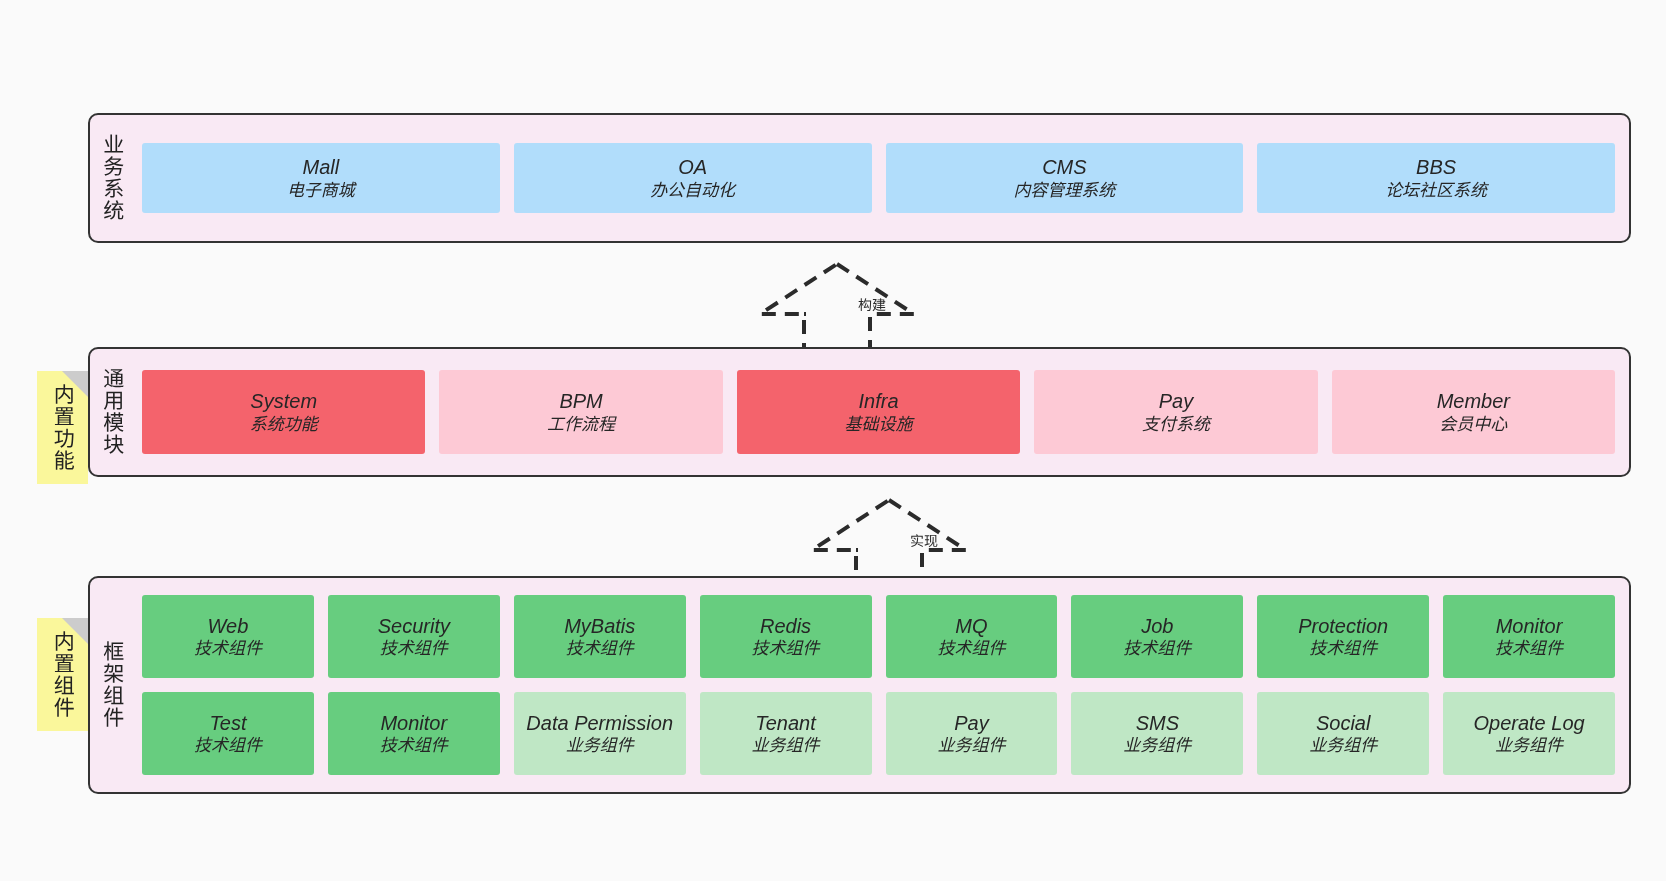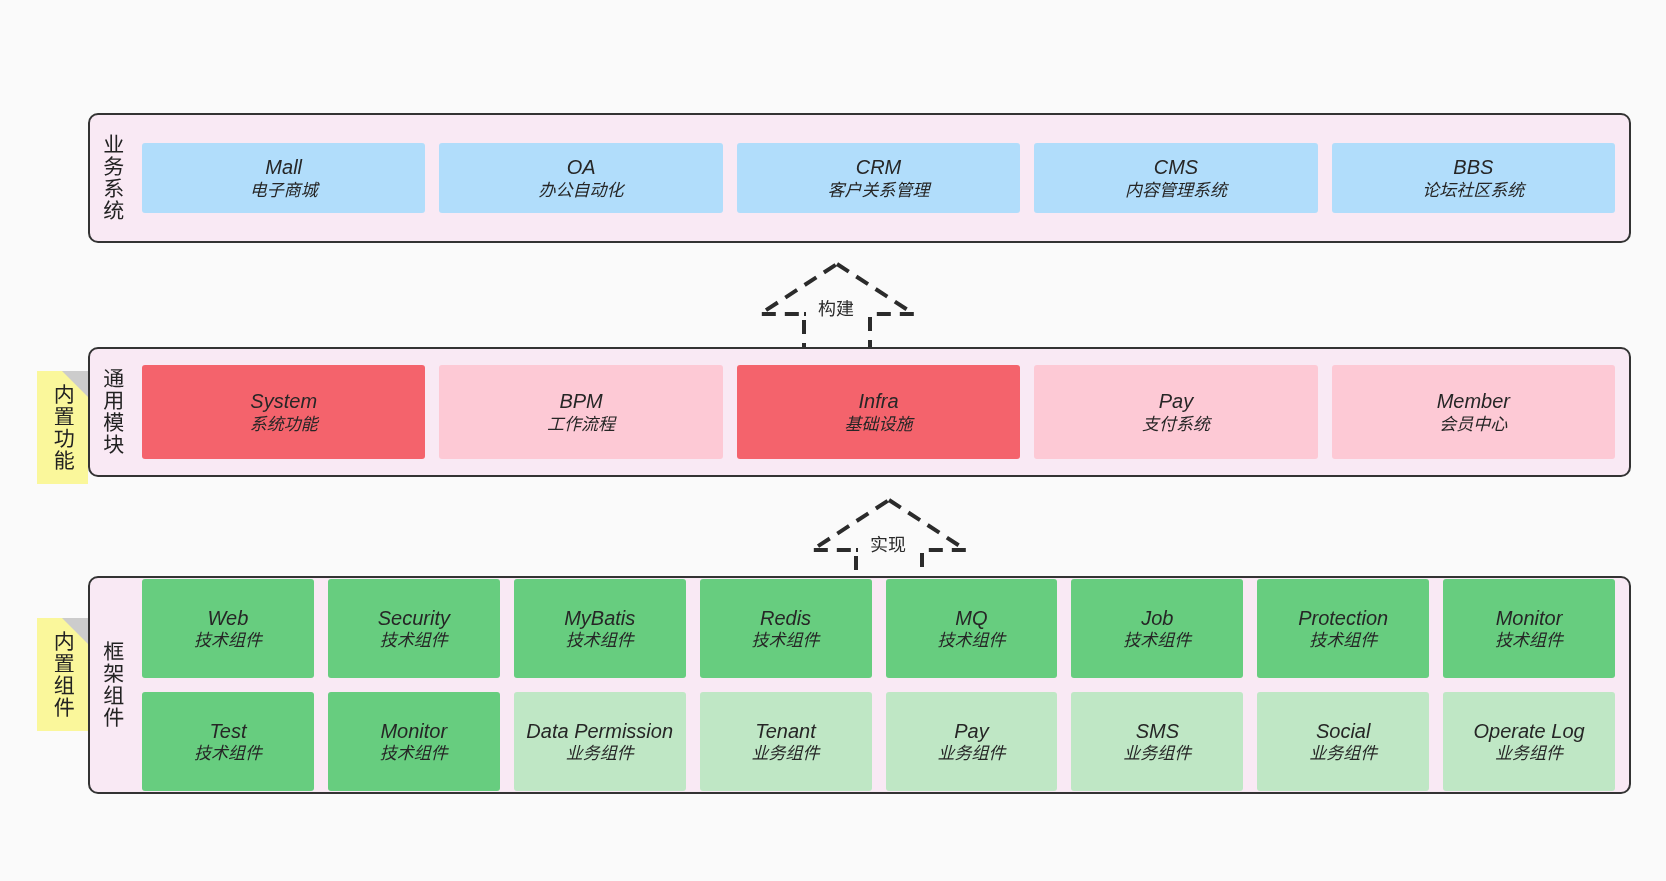--- a/index.html
+++ b/index.html
@@ -95,24 +95,24 @@
   .fill-red         { background: #f4636c; }
   .fill-pink        { background: #fdc9d5; }
   .fill-green       { background: #67cd7f; }
   .fill-lightgreen  { background: #bfe7c5; }
 
   
   #layer-business  { left: 88px;  top: 113px; width: 1543px; height: 130px; }
   #layer-business .cell { height: 70px; }
 
   #layer-common    { left: 88px;  top: 347px; width: 1543px; height: 130px; }
-  #layer-common .cell { height: 94px; }
+  #layer-common .cell { height: 84px; }
 
   #layer-framework { left: 88px;  top: 576px; width: 1543px; height: 218px; }
-  #layer-framework .cell { height: 99px; }
+  #layer-framework .cell { height: 83px; }
 
   
   .note {
     position: absolute;
     box-sizing: border-box;
     background: #faf79b;
     font-size: 21px;
     line-height: 1.12;
     letter-spacing: 1px;
     color: #222222;
@@ -138,24 +138,25 @@
   #note-builtin-func { left: 37px; top: 371px; width: 51px; height: 113px; }
   #note-builtin-comp { left: 37px; top: 618px; width: 51px; height: 113px; }
 
   
   .uml-arrow {
     position: absolute;
   }
   .uml-arrow svg { display: block; }
   .uml-arrow .arrow-label {
     position: absolute;
-    font-size: 18px;
+    font-size: 14px;
     color: #2b2b2b;
     white-space: nowrap;
     background: transparent;
+    margin-left: 40px;
   }
 
   #arrow-build { left: 752px; top: 258px; width: 170px; height: 92px; }
   #arrow-build .arrow-label { left: 66px; top: 36px; }
 
   #arrow-impl  { left: 804px; top: 494px; width: 170px; height: 92px; }
   #arrow-impl  .arrow-label { left: 66px; top: 36px; }
 </style>
 </head>
 <body>
@@ -168,24 +169,20 @@
       <div class="row">
         <div class="cell fill-blue">
           <span class="en">Mall</span>
           <span class="cn">电子商城</span>
         </div>
         <div class="cell fill-blue">
           <span class="en">OA</span>
           <span class="cn">办公自动化</span>
         </div>
         <div class="cell fill-blue">
-          <span class="en">CRM</span>
-          <span class="cn">客户关系管理</span>
-        </div>
-        <div class="cell fill-blue">
           <span class="en">CMS</span>
           <span class="cn">内容管理系统</span>
         </div>
         <div class="cell fill-blue">
           <span class="en">BBS</span>
           <span class="cn">论坛社区系统</span>
         </div>
       </div>
     </div>
   </div>

